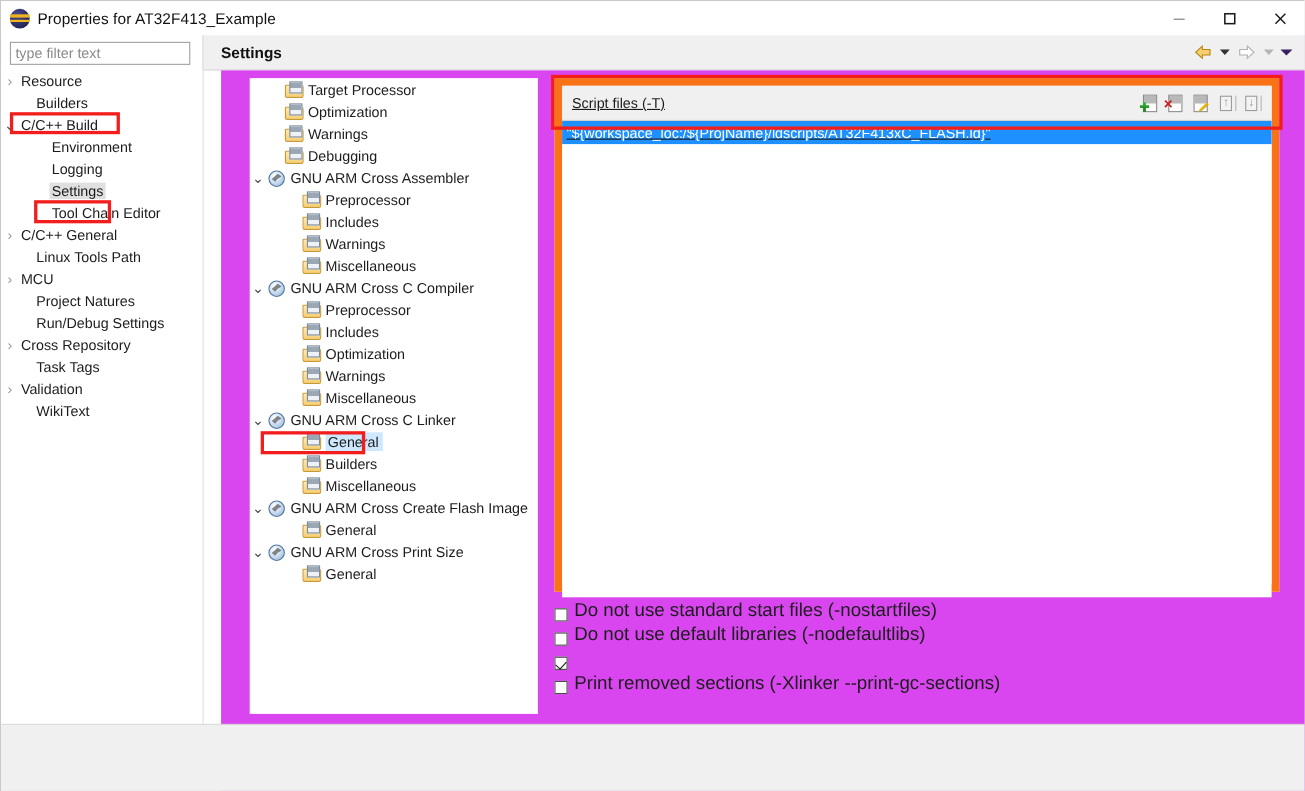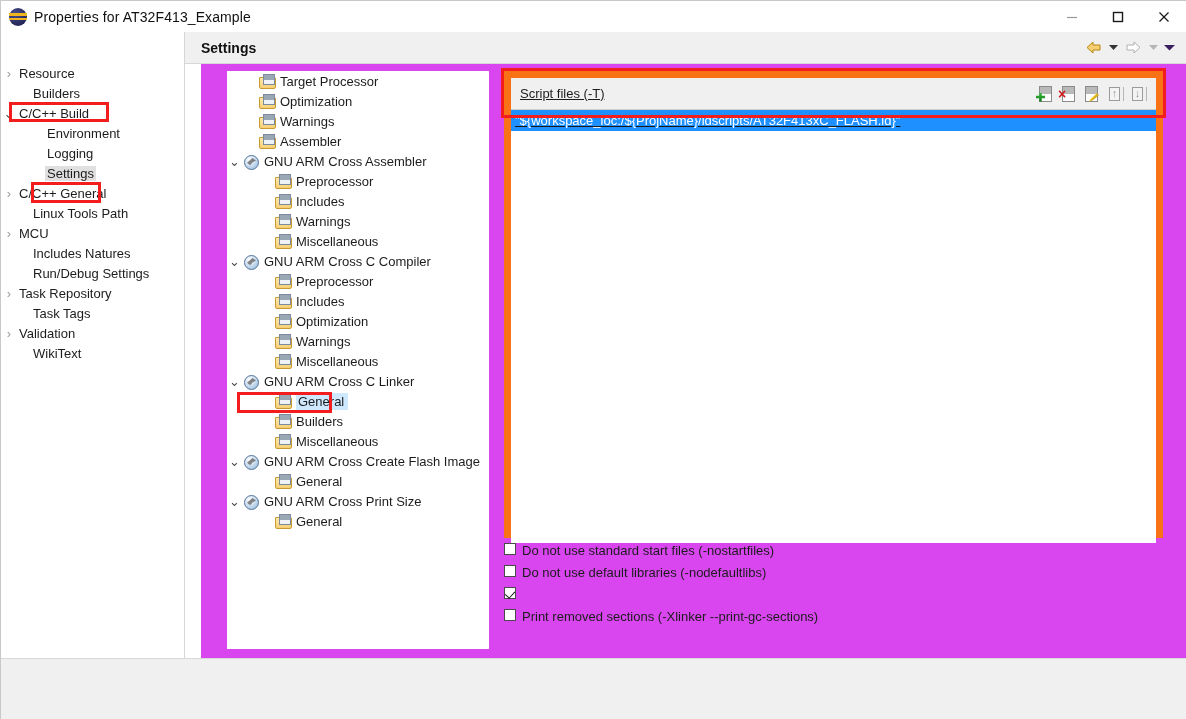--- a/index.html
+++ b/index.html
@@ -183,21 +183,21 @@
   
   .redbox {
     position:absolute; border:3px solid #f41d1d; pointer-events:none; z-index: 40;
   }
 
   
   #checks {
     position: absolute; left: 303px; top: 479px; width: 659px; height: 112px;
     overflow: hidden;
   }
-  .crow { height:22px; display:flex; align-items:flex-start; font-size:13px; color:#1c1c1c; white-space:nowrap;}
+  .crow { height:22px; display:flex; align-items:flex-end; font-size:17px; color:#1c1c1c; white-space:nowrap;}
   .cbox {
     width:12px; height:12px; border:1px solid #4a4a4a; background:#fff;
     margin-right:6px; flex:none; position:relative;
   }
   .cbox.checked::after{
     content:""; position:absolute; left:2px; top:1px; width:5px; height:8px;
     border:solid #1c1c1c; border-width:0 1.6px 1.6px 0; transform:rotate(42deg);
   }
 
   
@@ -253,20 +253,21 @@
       </div>
       <div class="wbtn">
         <svg width="14" height="14" viewBox="0 0 14 14">
             <line x1="2.5" y1="2.5" x2="11.5" y2="11.5" stroke="#1a1a1a" stroke-width="1.3"></line>
             <line x1="11.5" y1="2.5" x2="2.5" y2="11.5" stroke="#1a1a1a" stroke-width="1.3"></line>
           </svg>
       </div>
     </div>
   </div>
 
+  <input id="filter-input" type="text" placeholder="type filter text" style="">
 
   <div id="settings-header">
     <div id="settings-title">Settings</div>
     <div id="nav-icons">
       <div class="navbtn">
         <svg width="17" height="15" viewBox="0 0 17 15">
           <path d="M8 2 L2 7.5 L8 13 L8 10 L15 10 L15 5 L8 5 Z" fill="#f6cf74" stroke="#b8860b" stroke-width="1"></path>
         </svg>
       </div>
       <div class="navdrop">
@@ -320,48 +321,53 @@
           <span style="width: 28px; flex: 0 0 auto;"></span>
           <span class="tw"></span>
           <span class="lbl">Logging</span>
         </div>
         <div class="lrow selected">
           <span style="width: 28px; flex: 0 0 auto;"></span>
           <span class="tw"></span>
           <span class="lbl">Settings</span>
         </div>
         <div class="lrow">
+          <span style="width: 28px; flex: 0 0 auto;"></span>
+          <span class="tw"></span>
+          <span class="lbl">Tool Chain Editor</span>
+        </div>
+        <div class="lrow">
           <span style="width: 0px; flex: 0 0 auto;"></span>
           <span class="tw" style="color: rgb(155, 155, 155); font-size: 13px;">›</span>
           <span class="lbl">C/C++ General</span>
         </div>
         <div class="lrow">
           <span style="width: 14px; flex: 0 0 auto;"></span>
           <span class="tw"></span>
           <span class="lbl">Linux Tools Path</span>
         </div>
         <div class="lrow">
           <span style="width: 0px; flex: 0 0 auto;"></span>
           <span class="tw" style="color: rgb(155, 155, 155); font-size: 13px;">›</span>
           <span class="lbl">MCU</span>
         </div>
         <div class="lrow">
           <span style="width: 14px; flex: 0 0 auto;"></span>
           <span class="tw"></span>
-          <span class="lbl">Includes Natures</span>
+          <span class="lbl">Project Natures</span>
         </div>
         <div class="lrow">
           <span style="width: 14px; flex: 0 0 auto;"></span>
           <span class="tw"></span>
           <span class="lbl">Run/Debug Settings</span>
         </div>
         <div class="lrow">
           <span style="width: 0px; flex: 0 0 auto;"></span>
           <span class="tw" style="color: rgb(155, 155, 155); font-size: 13px;">›</span>
-          <span class="lbl">Task Repository</span>
+          <span class="lbl">Cross Repository</span>
         </div>
         <div class="lrow">
           <span style="width: 14px; flex: 0 0 auto;"></span>
           <span class="tw"></span>
           <span class="lbl">Task Tags</span>
         </div>
         <div class="lrow">
           <span style="width: 0px; flex: 0 0 auto;"></span>
           <span class="tw" style="color: rgb(155, 155, 155); font-size: 13px;">›</span>
           <span class="lbl">Validation</span>
@@ -393,21 +399,21 @@
           <div class="trow">
             <span style="width: 16px; flex: 0 0 auto;"></span>
             <span class="twist"></span>
             <span class="ticon icon-folder"></span>
             <span class="tlabel">Warnings</span>
           </div>
           <div class="trow">
             <span style="width: 16px; flex: 0 0 auto;"></span>
             <span class="twist"></span>
             <span class="ticon icon-folder"></span>
-            <span class="tlabel">Assembler</span>
+            <span class="tlabel">Debugging</span>
           </div>
           <div class="trow">
             <span style="width: 0px; flex: 0 0 auto;"></span>
             <span class="twist" style="font-size: 13px;">⌄</span>
             <span class="ticon icon-tool"></span>
             <span class="tlabel">GNU ARM Cross Assembler</span>
           </div>
           <div class="trow">
             <span style="width: 32px; flex: 0 0 auto;"></span>
             <span class="twist"></span>

